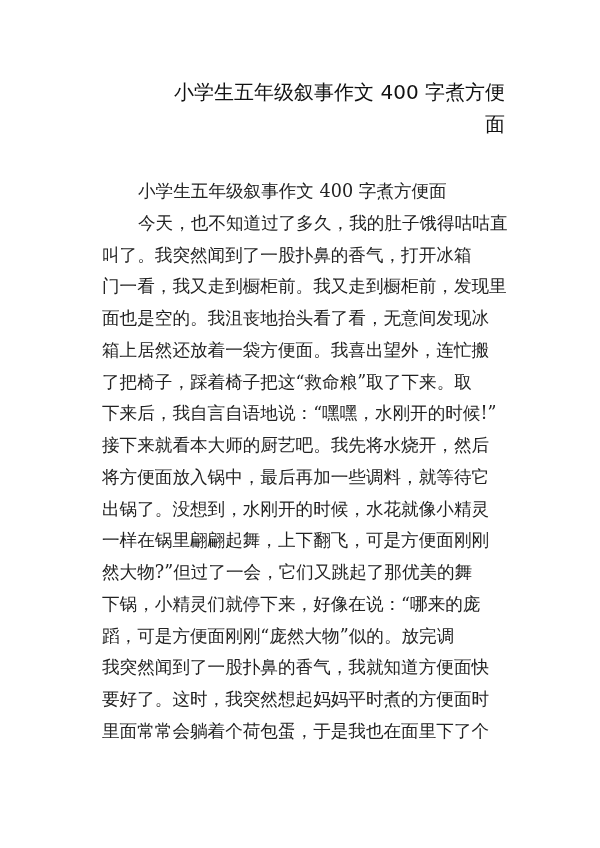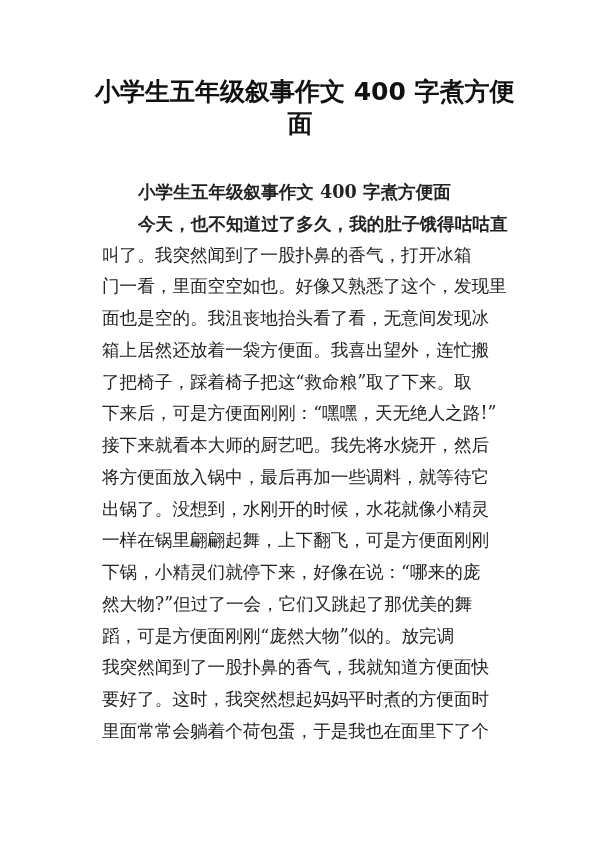--- a/index.html
+++ b/index.html
@@ -1,54 +1,54 @@
 <!DOCTYPE html>
 <html><head>
 <meta charset="utf-8">
 <style>
   html, body { margin: 0; padding: 0; background: #ffffff; }
   body { width: 600px; height: 848px; overflow: hidden; position: relative; }
   .page { position: absolute; left: 0; top: 0; width: 600px; height: 848px; background: #ffffff; }
   .title {
     position: absolute; left: 95px; top: 76px; width: 410px;
-    text-align: center;
+    text-align: right;
     font-family: "DejaVu Sans", "Liberation Sans", sans-serif;
-    font-weight: bold; font-size: 25px; line-height: 32px; color: #111111;
+    font-weight: normal; font-size: 20px; line-height: 32px; color: #111111;
     letter-spacing: 0px;
   }
   .body {
     position: absolute; left: 102px; top: 176px; width: 398px;
     font-family: "DejaVu Serif", "Liberation Serif", serif;
     font-size: 17.6px; line-height: 31.75px; color: #222222;
   }
   .line { display: block; white-space: nowrap; height: 31.75px; }
-  .indent { padding-left: 36px; font-weight: bold; }
+  .indent { padding-left: 36px; }
 </style>
 </head>
 <body>
 
 <div class="page">
   <div class="title">
     <span class="line">小学生五年级叙事作文 400 字煮方便</span>
     <span class="line">面</span>
   </div>
 
   <div class="body">
     <span class="line indent">小学生五年级叙事作文 400 字煮方便面</span>
     <span class="line indent">今天，也不知道过了多久，我的肚子饿得咕咕直</span>
     <span class="line">叫了。我突然闻到了一股扑鼻的香气，打开冰箱</span>
-    <span class="line">门一看，里面空空如也。好像又熟悉了这个，发现里</span>
+    <span class="line">门一看，我又走到橱柜前。我又走到橱柜前，发现里</span>
     <span class="line">面也是空的。我沮丧地抬头看了看，无意间发现冰</span>
     <span class="line">箱上居然还放着一袋方便面。我喜出望外，连忙搬</span>
     <span class="line">了把椅子，踩着椅子把这“救命粮”取了下来。取</span>
-    <span class="line">下来后，可是方便面刚刚：“嘿嘿，天无绝人之路!”</span>
+    <span class="line">下来后，我自言自语地说：“嘿嘿，水刚开的时候!”</span>
     <span class="line">接下来就看本大师的厨艺吧。我先将水烧开，然后</span>
     <span class="line">将方便面放入锅中，最后再加一些调料，就等待它</span>
     <span class="line">出锅了。没想到，水刚开的时候，水花就像小精灵</span>
     <span class="line">一样在锅里翩翩起舞，上下翻飞，可是方便面刚刚</span>
+    <span class="line">然大物?”但过了一会，它们又跳起了那优美的舞</span>
     <span class="line">下锅，小精灵们就停下来，好像在说：“哪来的庞</span>
-    <span class="line">然大物?”但过了一会，它们又跳起了那优美的舞</span>
     <span class="line">蹈，可是方便面刚刚“庞然大物”似的。放完调</span>
     <span class="line">我突然闻到了一股扑鼻的香气，我就知道方便面快</span>
     <span class="line">要好了。这时，我突然想起妈妈平时煮的方便面时</span>
     <span class="line">里面常常会躺着个荷包蛋，于是我也在面里下了个</span>
   </div>
 </div>
 
 </body></html>

